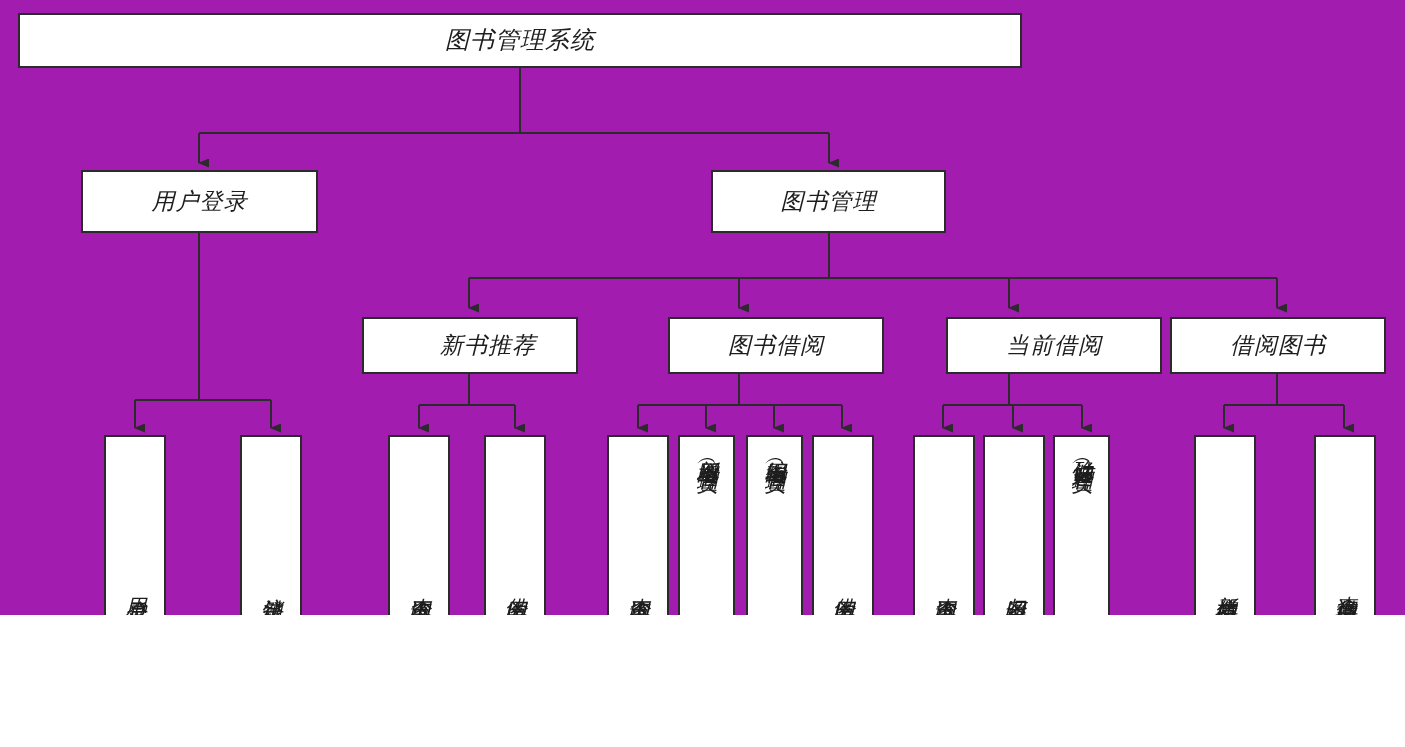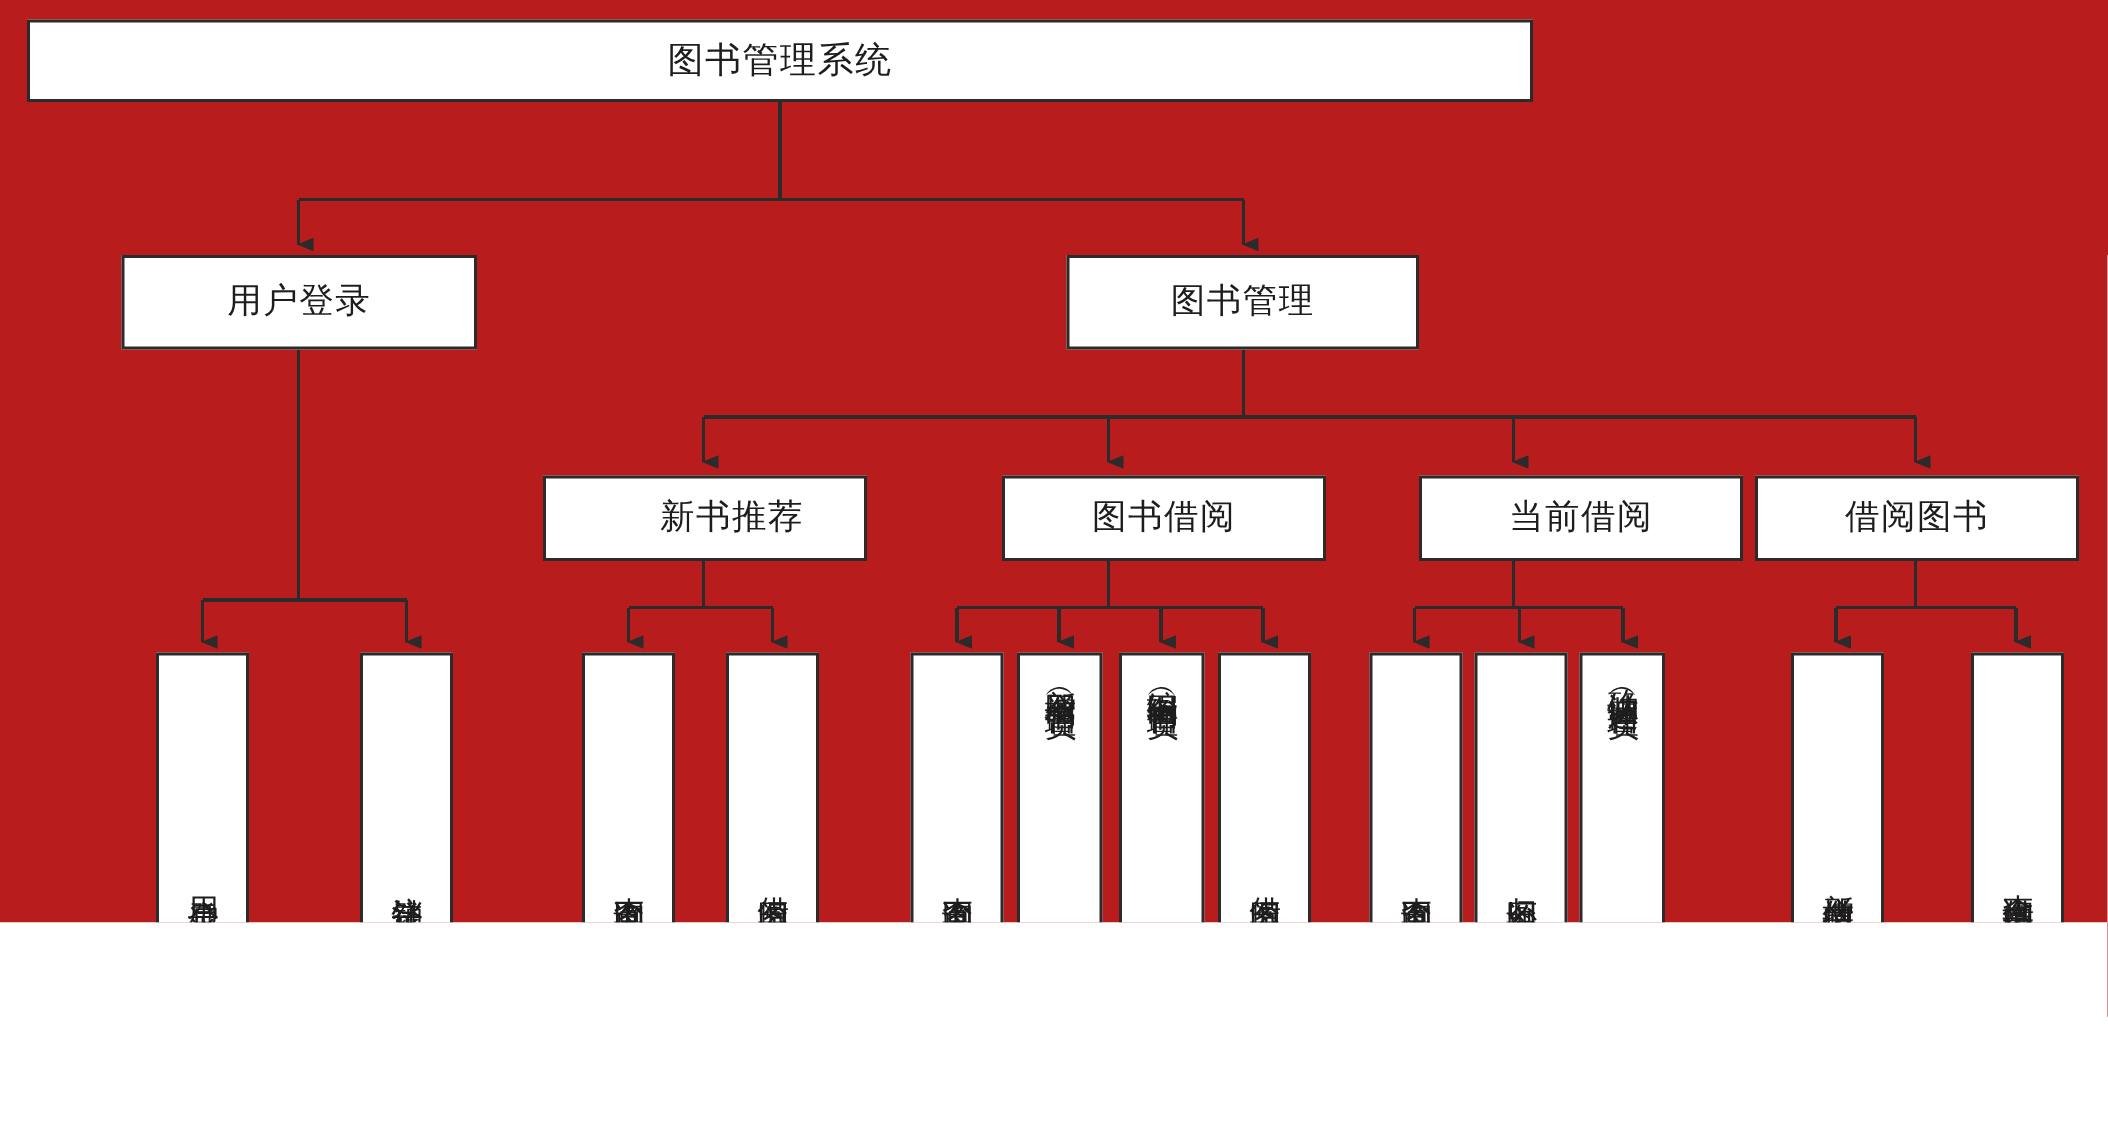--- a/index.html
+++ b/index.html
@@ -8,22 +8,23 @@
     padding: 0;
     background: #ffffff;
   }
   body {
     font-family: "DejaVu Sans", "Liberation Sans", sans-serif;
   }
   #diagram-root {
     position: relative;
     width: 1405px;
     height: 615px;
-    background: #b91c1c;
+    background: #a21caf;
     overflow: hidden;
+    font-style: italic;
   }
   #edges-layer {
     position: absolute;
     left: 0;
     top: 0;
     width: 1405px;
     height: 747px;
     pointer-events: none;
   }
   .node {

